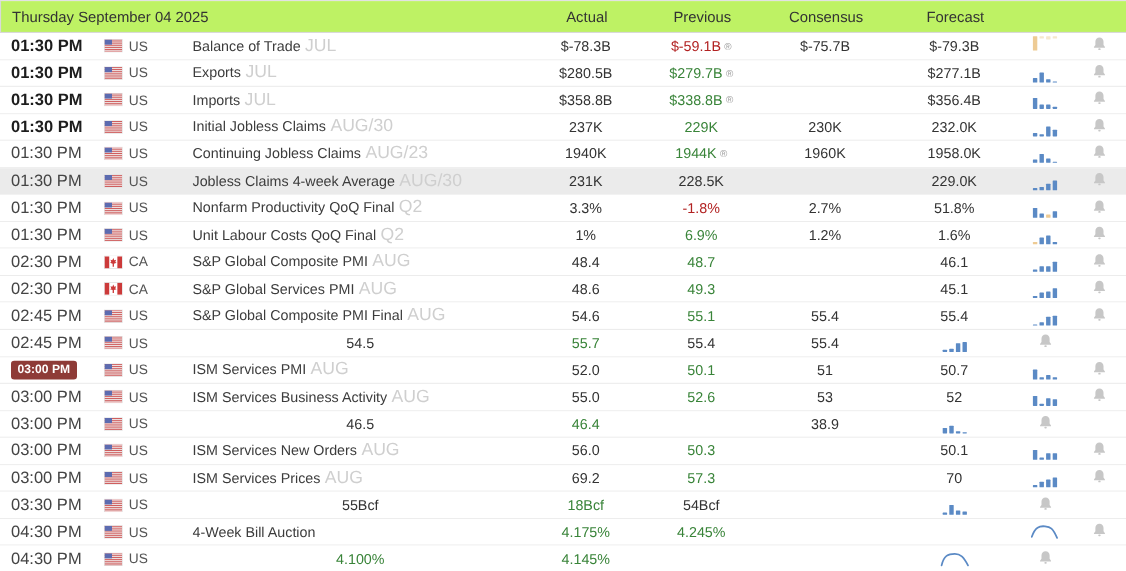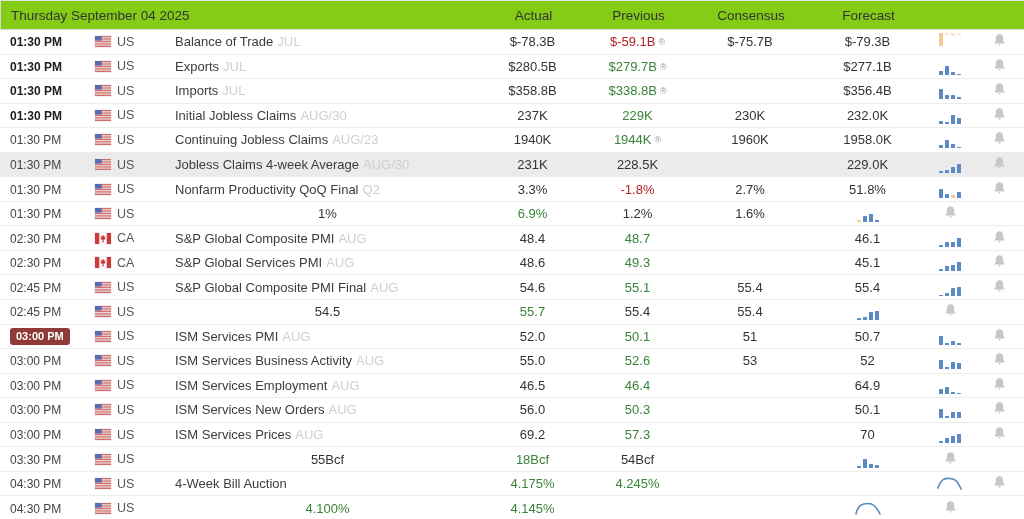--- a/index.html
+++ b/index.html
@@ -1,34 +1,34 @@
 <!DOCTYPE html>
 <html><head>
 <meta charset="utf-8">
 <style>
   html,body{margin:0;padding:0;background:#fff;}
   body{font-family:"Liberation Sans","DejaVu Sans",sans-serif;-webkit-font-smoothing:antialiased;}
   #calendar{width:1024px;height:519px;overflow:hidden;border-top:1px solid #e2e2e2;box-sizing:border-box;background:#fff;}
   .grid-cols{display:grid;grid-template-columns:95px 80px 305px 105px 105px 120px 115px 50px 49px;}
   
-  #cal-header{height:28px;background:#84cc16;border-bottom:1px solid #d9d9d9;border-left:1px solid #d9d9d9;align-items:center;font-size:13.5px;color:#333;}
+  #cal-header{height:28px;background:#bef264;border-bottom:1px solid #d9d9d9;border-left:1px solid #d9d9d9;align-items:center;font-size:13.5px;color:#333;}
   #cal-header .date{grid-column:1 / span 3;padding-left:10px;}
   #cal-header .colhead{text-align:center;}
   
   .row{height:24.55px;align-items:center;border-bottom:1px solid #ececec;font-size:13px;color:#333;box-sizing:border-box;background:#fff;}
   .row.hl{background:#ebebeb;}
   .cell-time{padding-left:10px;color:#444;white-space:nowrap;}
-  .cell-time .t{font-size:12px;}
+  .cell-time .t{font-size:15px;}
   .cell-time .t.bold{font-weight:bold;color:#1d1d1d;}
   .cell-time .badge{display:inline-block;background:#8e3b37;color:#fff;font-weight:bold;font-size:11px;padding:2px 6px;border-radius:3px;line-height:1.2;}
   .cell-country{display:flex;align-items:center;gap:6px;color:#555;font-size:12.5px;}
   .cell-country svg{display:block;box-shadow:0 0 0 0.5px #e0e0e0;}
   .cell-event{white-space:nowrap;overflow:hidden;}
   .ev-name{color:#3c3c3c;}
-  .ev-period{color:#cfcfcf;font-size:13px;margin-left:4px;}
+  .ev-period{color:#cfcfcf;font-size:16px;margin-left:4px;}
   .val{text-align:center;white-space:nowrap;}
   .c-black{color:#333;}
   .c-green{color:#398439;}
   .c-red{color:#b22222;}
   .revised{font-size:9px;color:#9a9a9a;margin-left:3px;vertical-align:1px;}
   .cell-spark{display:flex;justify-content:center;align-items:center;}
   .spark{width:32px;height:17px;display:flex;gap:2px;justify-content:center;align-items:flex-end;}
   .spark.top{align-items:flex-start;}
   .spark .bar{width:4px;border-radius:0.5px;}
   .cell-bell{display:flex;justify-content:center;align-items:center;cursor:pointer;}
@@ -340,20 +340,21 @@
                 <rect y="5.1" width="16" height="0.9"></rect>
                 <rect y="6.8" width="16" height="0.9"></rect>
                 <rect y="8.5" width="16" height="0.9"></rect>
                 <rect y="10.1" width="16" height="0.9"></rect>
               </g>
               <rect width="6.8" height="4.6" fill="#5c6bb0"></rect>
             </svg>
           </span>
           <span>US</span>
         </div>
+        <div class="cell-event"><span class="ev-name">Unit Labour Costs QoQ Final</span><span class="ev-period">Q2</span></div>
         <div class="val c-black">1%</div>
         <div class="val c-green"><span>6.9%</span></div>
         <div class="val c-black">1.2%</div>
         <div class="val c-black">1.6%</div>
         <div class="cell-spark">
           <div class="spark">
             <span class="bar" style="height: 2px; background: rgb(238, 203, 148);"></span>
             <span class="bar" style="height: 6px; background: rgb(91, 138, 197);"></span>
             <span class="bar" style="height: 8px; background: rgb(91, 138, 197);"></span>
             <span class="bar" style="height: 2px; background: rgb(91, 138, 197);"></span>
@@ -604,25 +605,24 @@
                 <rect y="5.1" width="16" height="0.9"></rect>
                 <rect y="6.8" width="16" height="0.9"></rect>
                 <rect y="8.5" width="16" height="0.9"></rect>
                 <rect y="10.1" width="16" height="0.9"></rect>
               </g>
               <rect width="6.8" height="4.6" fill="#5c6bb0"></rect>
             </svg>
           </span>
           <span>US</span>
         </div>
-        <div class="cell-event"><span class="ev-name">ISM Services Employment</span><span class="ev-period">AUG</span></div>
         <div class="val c-black">46.5</div>
         <div class="val c-green"><span>46.4</span></div>
         <div class="val c-black"></div>
-        <div class="val c-black">64.9</div>
+        <div class="val c-black">38.9</div>
         <div class="cell-spark">
           <div class="spark">
             <span class="bar" style="height: 5px; background: rgb(91, 138, 197);"></span>
             <span class="bar" style="height: 7px; background: rgb(91, 138, 197);"></span>
             <span class="bar" style="height: 2px; background: rgb(91, 138, 197);"></span>
             <span class="bar" style="height: 1px; background: rgb(91, 138, 197);"></span>
           </div>
         </div>
         <div class="cell-bell">
           <span><svg width="13" height="14" viewBox="0 0 13 14">

